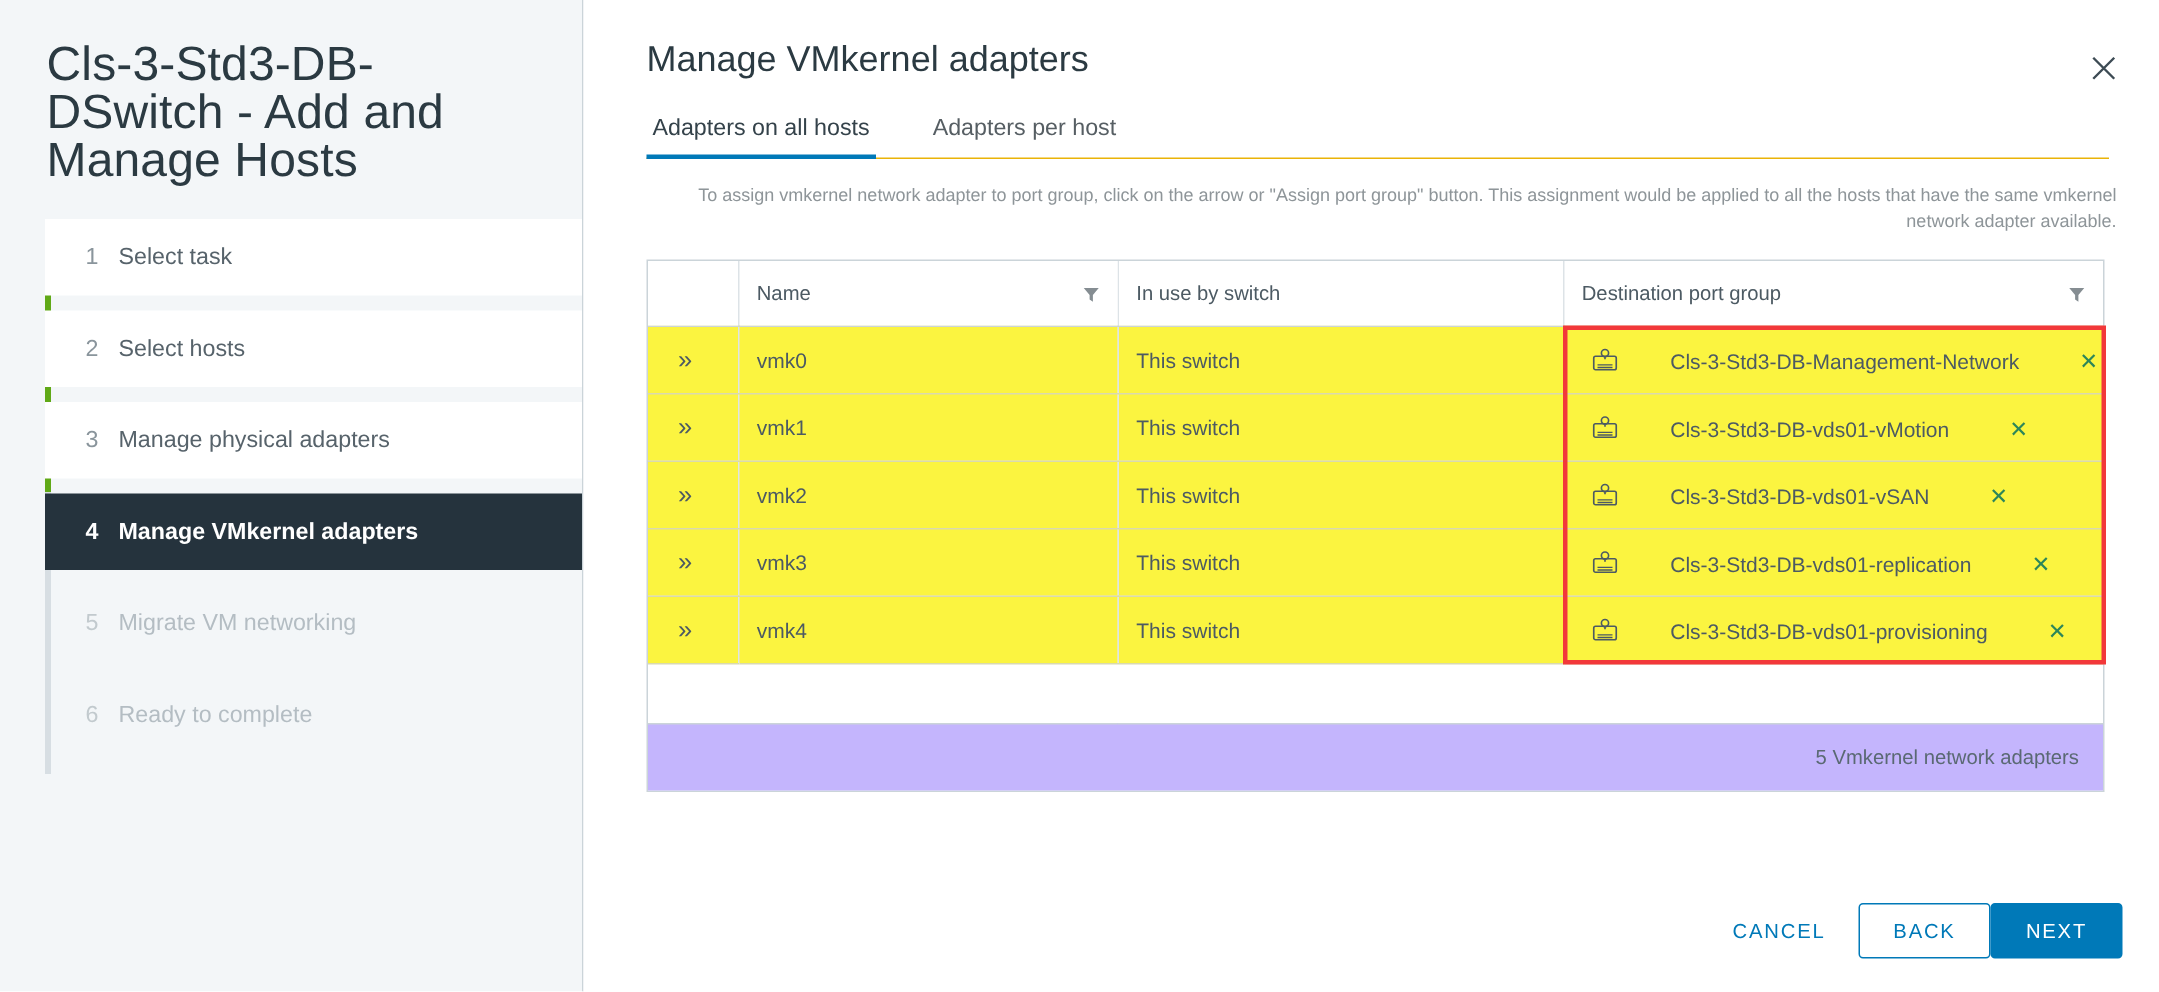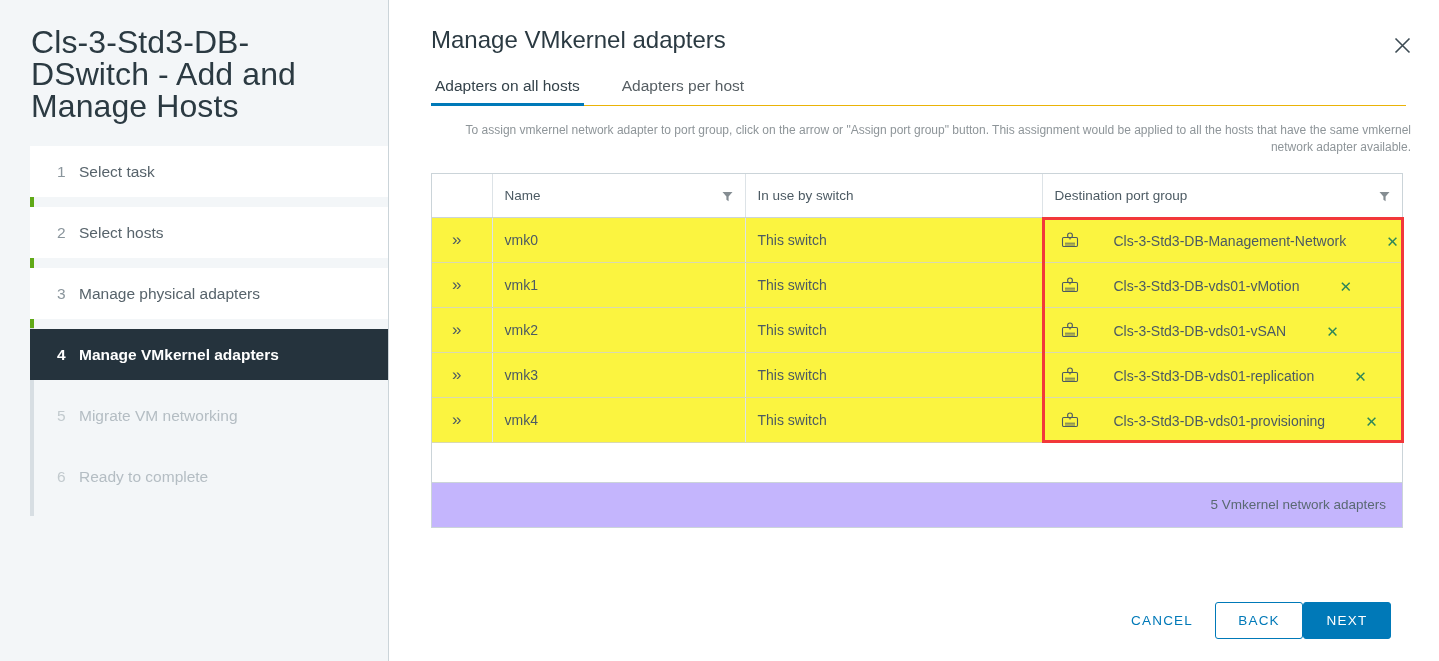--- a/index.html
+++ b/index.html
@@ -226,21 +226,21 @@
     pointer-events: none;
     left: 610px;
     top: 43px;
     width: 362px;
     height: 226px;
   }
 
   
   .footer {
     position: absolute;
-    right: 48px;
+    right: 24px;
     bottom: 22px;
     display: flex;
     align-items: center;
   }
   .btn {
     font-size: 13.5px;
     letter-spacing: 1.2px;
     cursor: pointer;
     border-radius: 3px;
     height: 37px;

